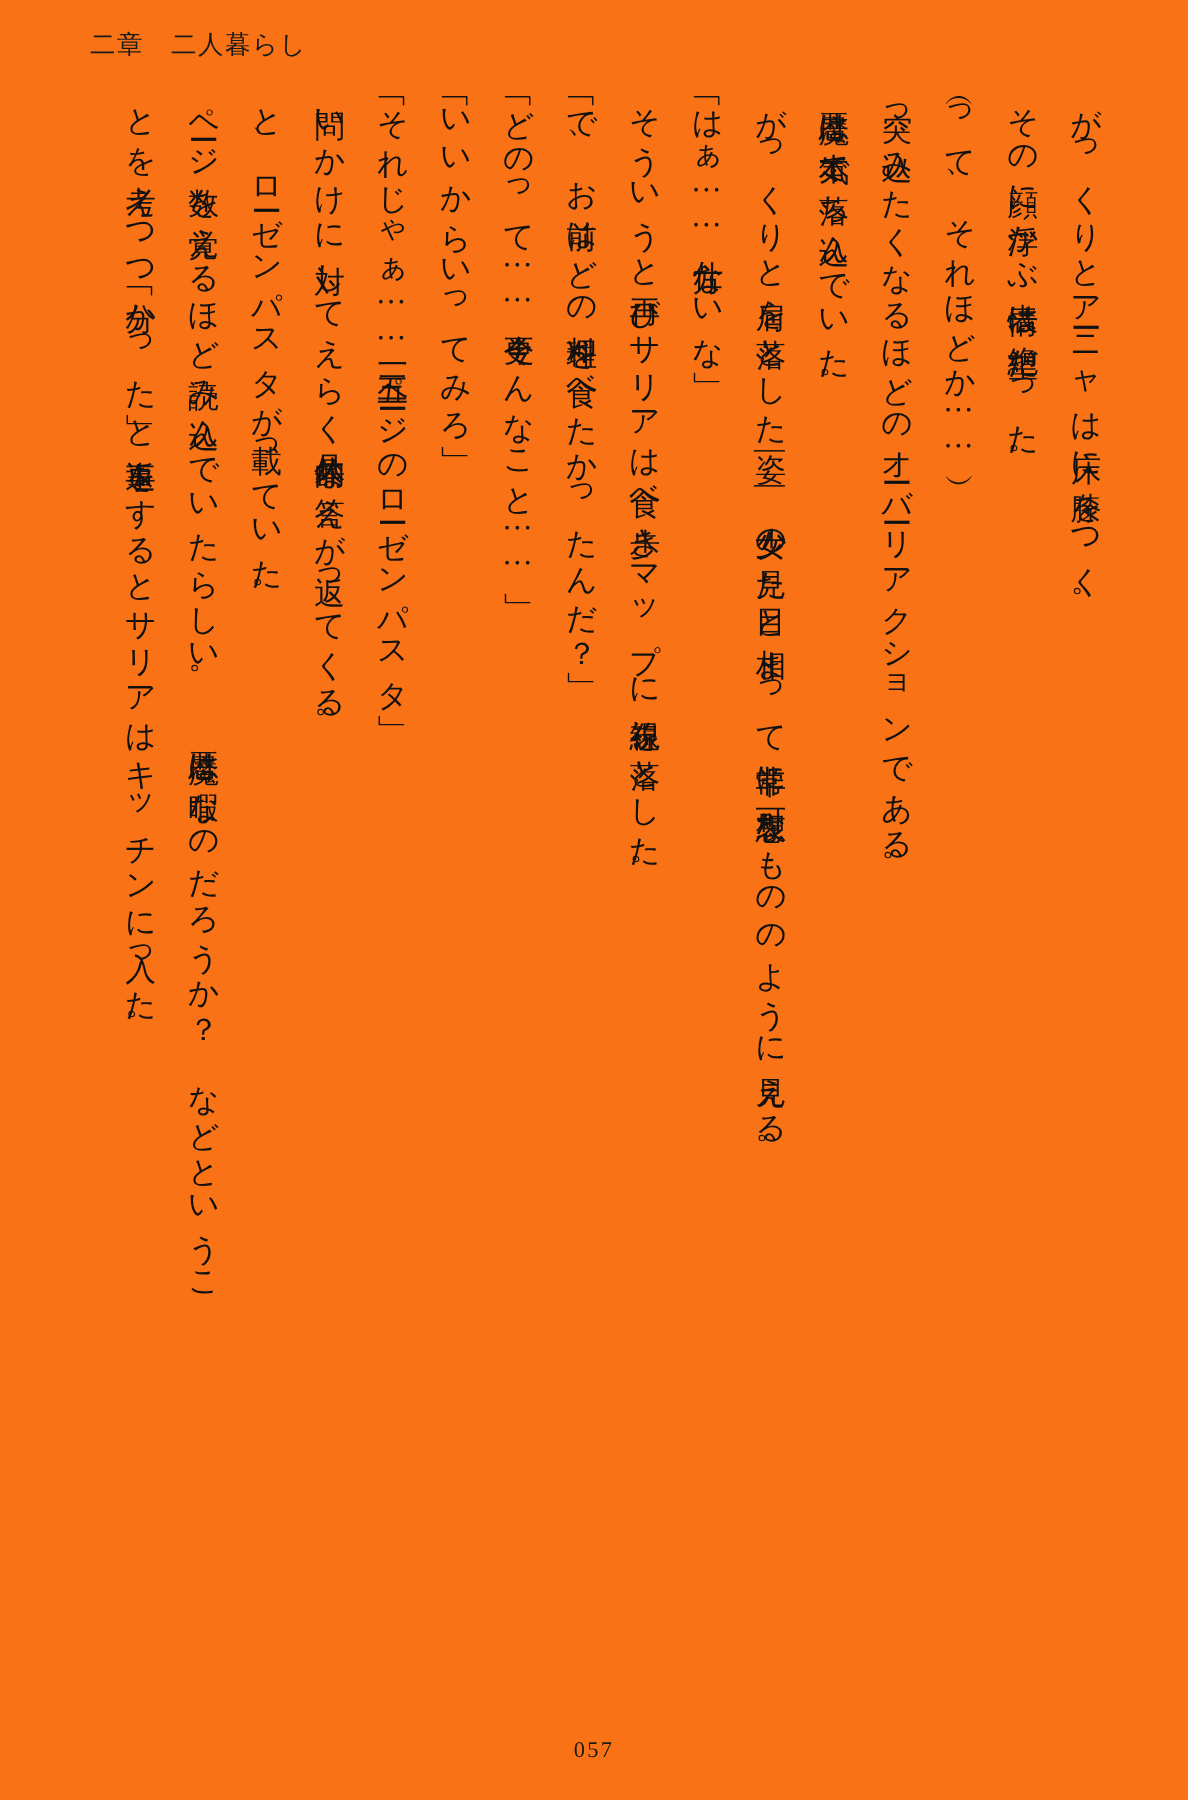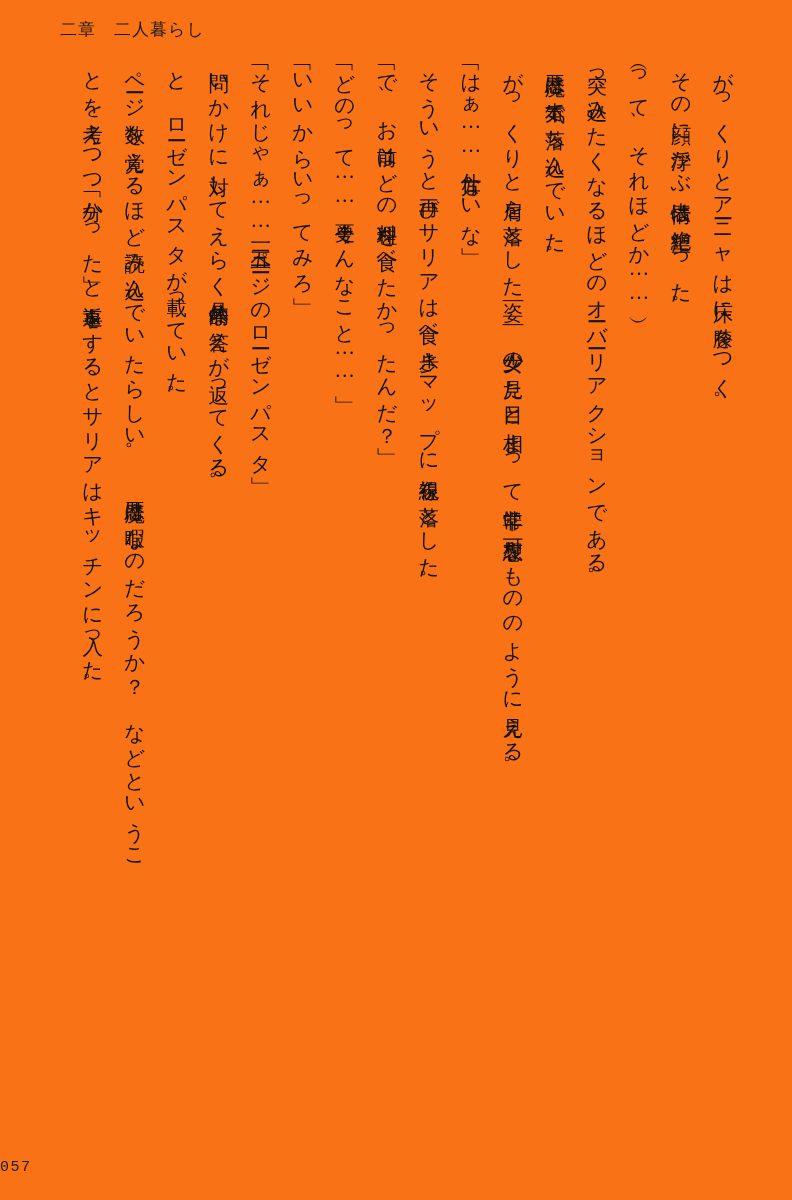--- a/index.html
+++ b/index.html
@@ -58,24 +58,25 @@
     margin: 0;
     padding: 0;
     text-indent: 0;
   }
 
   .page-number {
     position: absolute;
     bottom: 24px;
     left: 0;
     width: 792px;
+    text-align: center;
     font-size: 15px;
     letter-spacing: 1.5px;
     color: #1a1a1a;
-    font-family: Liberation Mono, monospace;
+    font-family: Liberation Serif, serif;
   }
 </style>
 </head>
 <body>
 
 <div class="page">
 
   <div class="running-header">
     <span class="chap-num">二章</span><span>二人暮らし</span>
   </div>

